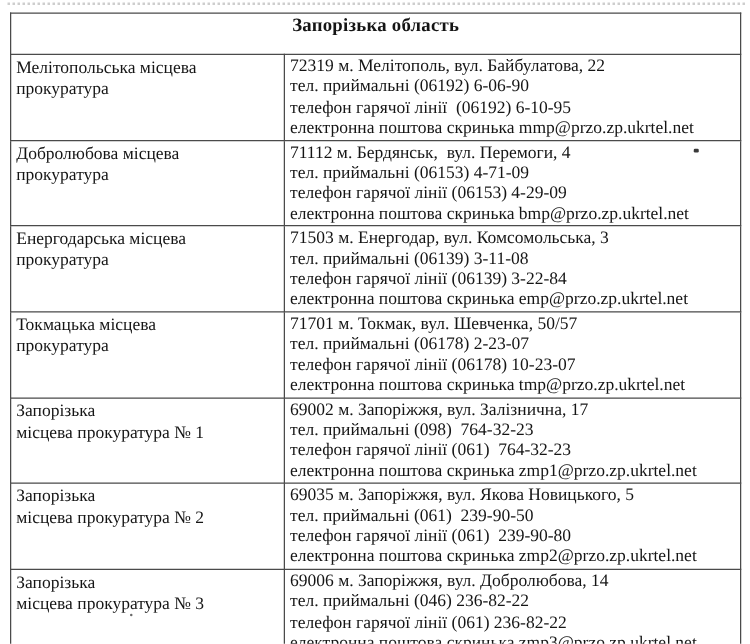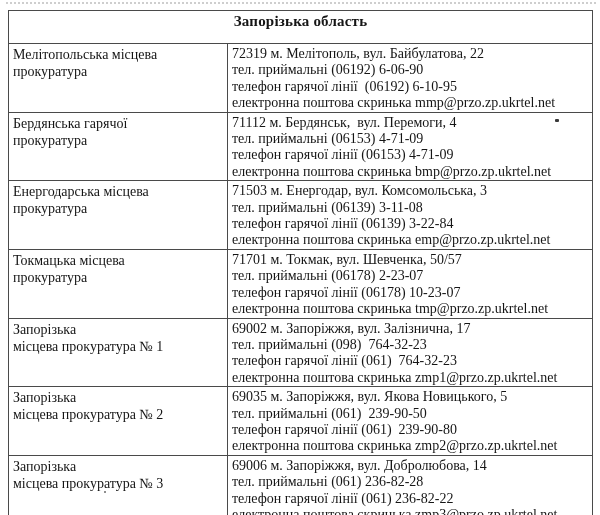--- a/index.html
+++ b/index.html
@@ -71,27 +71,27 @@
       <td class="details-cell">
         <div class="line">72319 м. Мелітополь, вул. Байбулатова, 22</div>
         <div class="line">тел. приймальні (06192) 6-06-90</div>
         <div class="line">телефон гарячої лінії  (06192) 6-10-95</div>
         <div class="line">електронна поштова скринька mmp@przo.zp.ukrtel.net</div>
       </td>
     </tr>
 
     <tr class="data-row">
       <td class="name-cell">
-        <div class="line">Бердянська гарячої</div>
+        <div class="line">Добролюбова місцева</div>
         <div class="line">прокуратура</div>
       </td>
       <td class="details-cell">
         <div class="line">71112 м. Бердянськ,  вул. Перемоги, 4</div>
         <div class="line">тел. приймальні (06153) 4-71-09</div>
-        <div class="line">телефон гарячої лінії (06153) 4-71-09</div>
+        <div class="line">телефон гарячої лінії (06153) 4-29-09</div>
         <div class="line">електронна поштова скринька bmp@przo.zp.ukrtel.net</div>
       </td>
     </tr>
 
     <tr class="data-row">
       <td class="name-cell">
         <div class="line">Енергодарська місцева</div>
         <div class="line">прокуратура</div>
       </td>
       <td class="details-cell">
@@ -141,21 +141,21 @@
       </td>
     </tr>
 
     <tr class="data-row">
       <td class="name-cell">
         <div class="line">Запорізька</div>
         <div class="line">місцева прокуратура № 3</div>
       </td>
       <td class="details-cell">
         <div class="line">69006 м. Запоріжжя, вул. Добролюбова, 14</div>
-        <div class="line">тел. приймальні (061) 236-82-28</div>
+        <div class="line">тел. приймальні (046) 236-82-22</div>
         <div class="line">телефон гарячої лінії (061) 236-82-22</div>
         <div class="line">електронна поштова скринька zmp3@przo.zp.ukrtel.net</div>
       </td>
     </tr>
   </tbody>
     </table>
 
   <div class="scan-dot d1"></div>
   <div class="scan-dot d2"></div>
 

